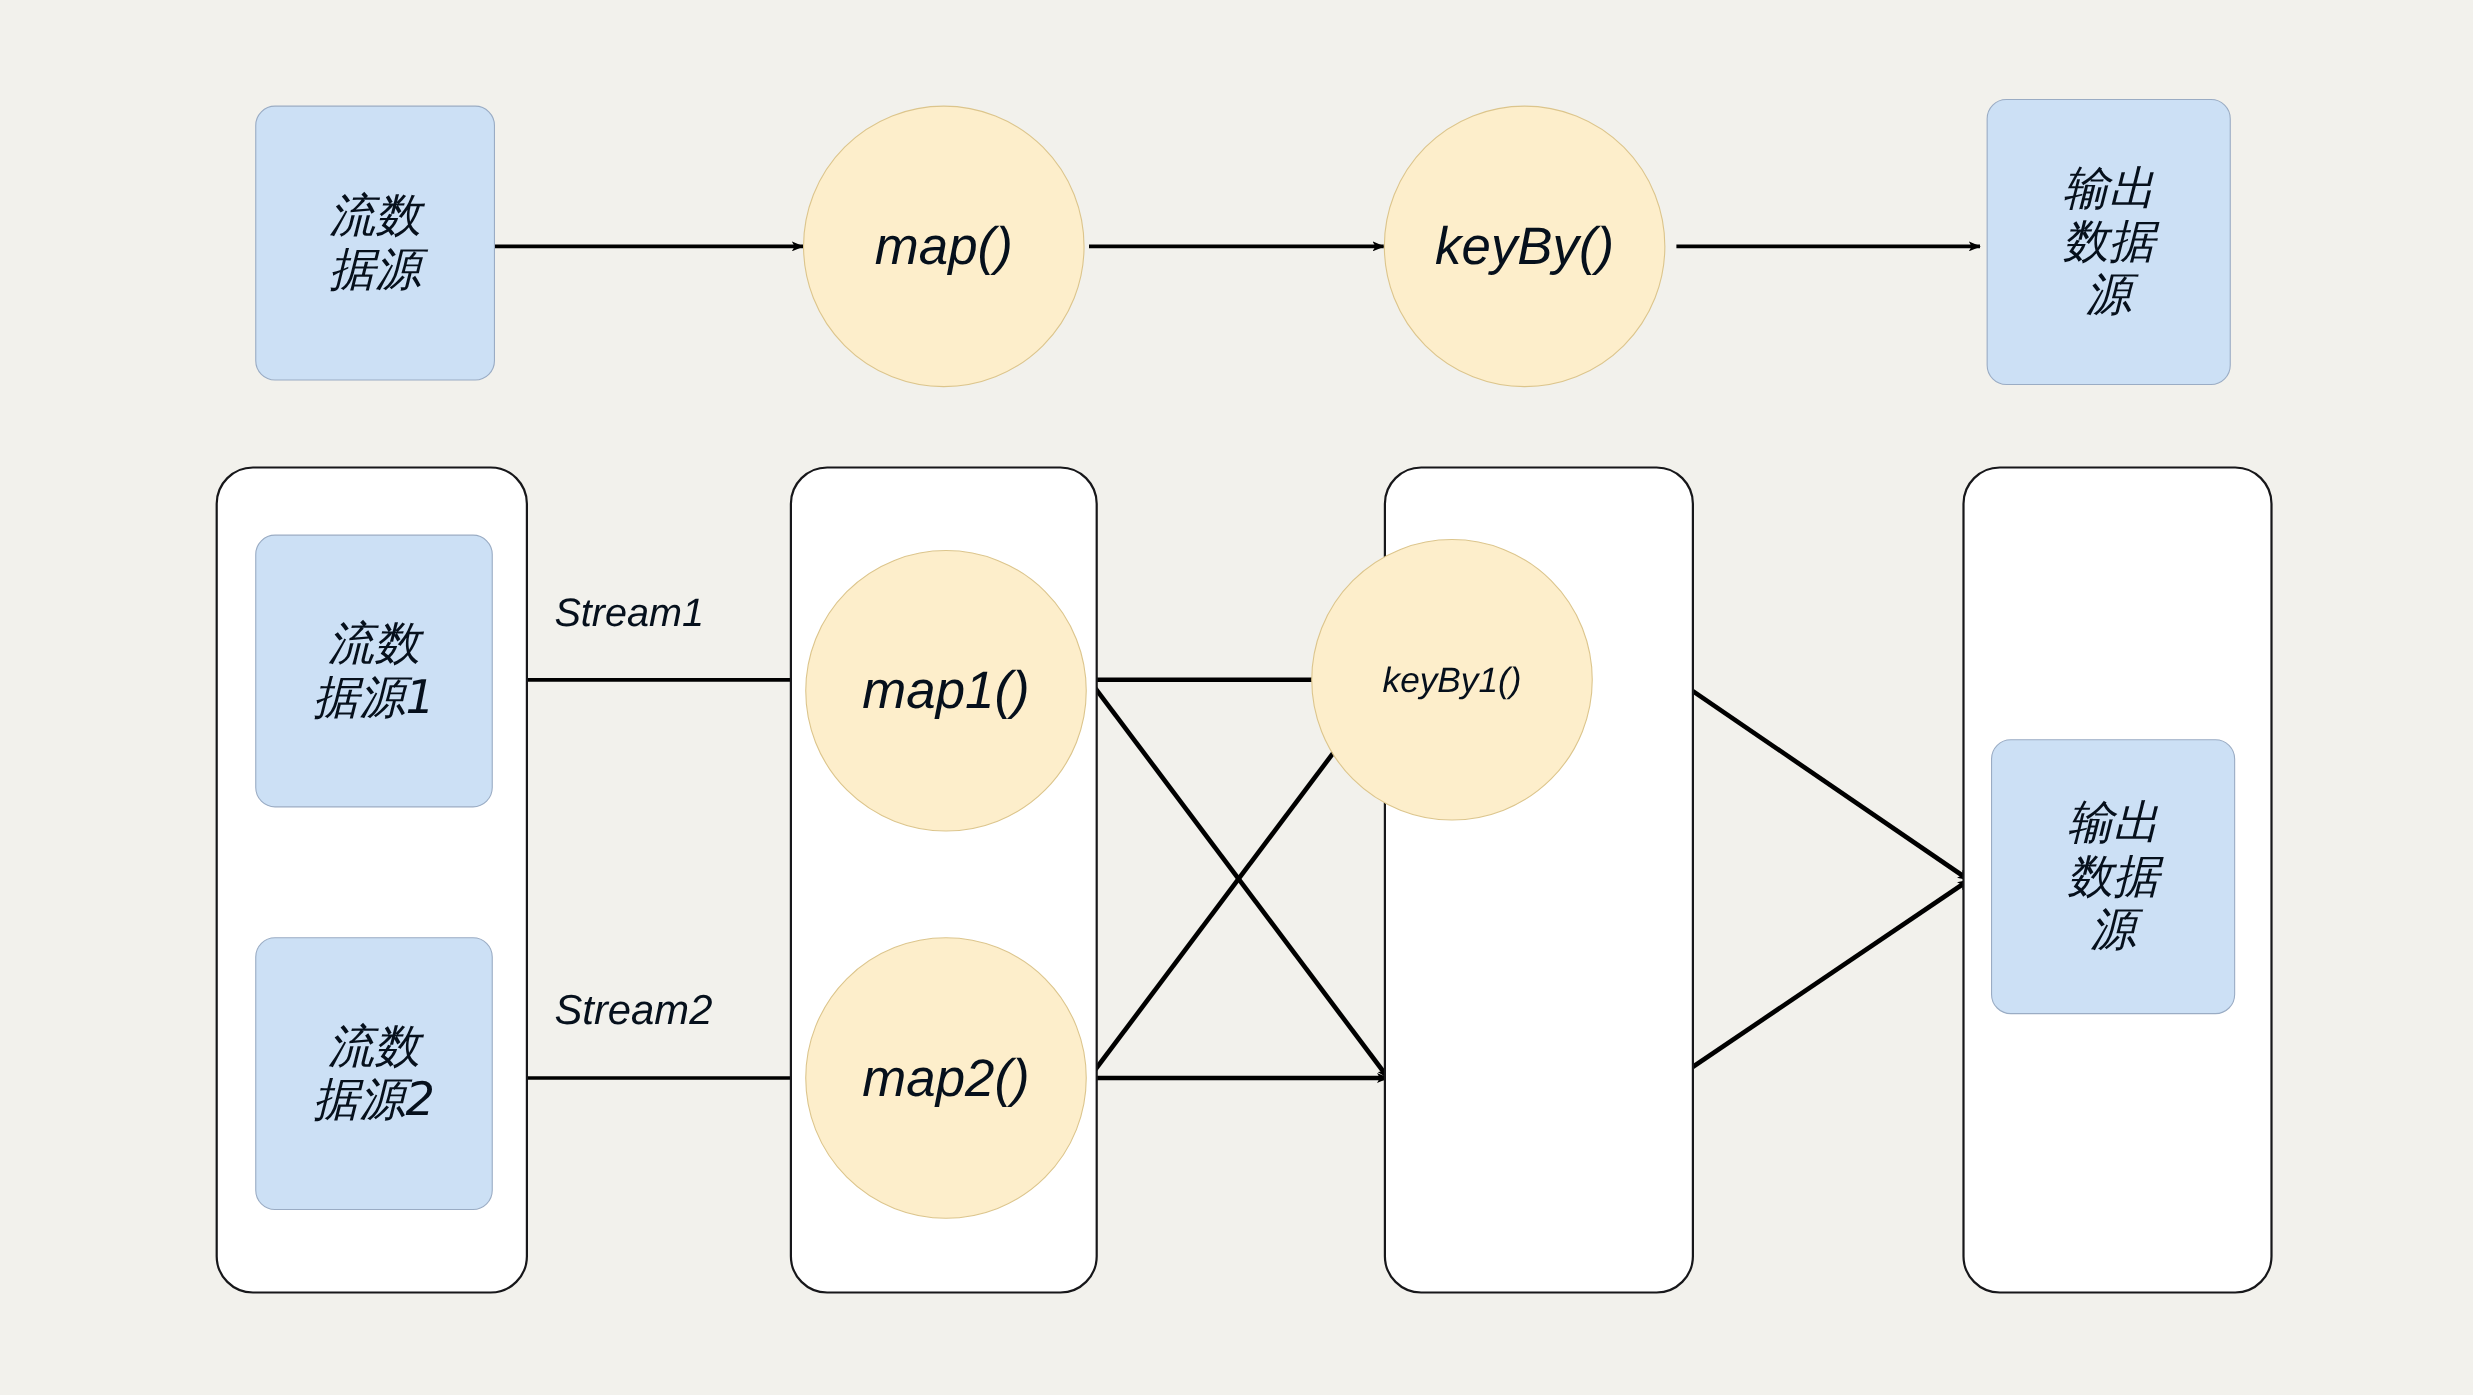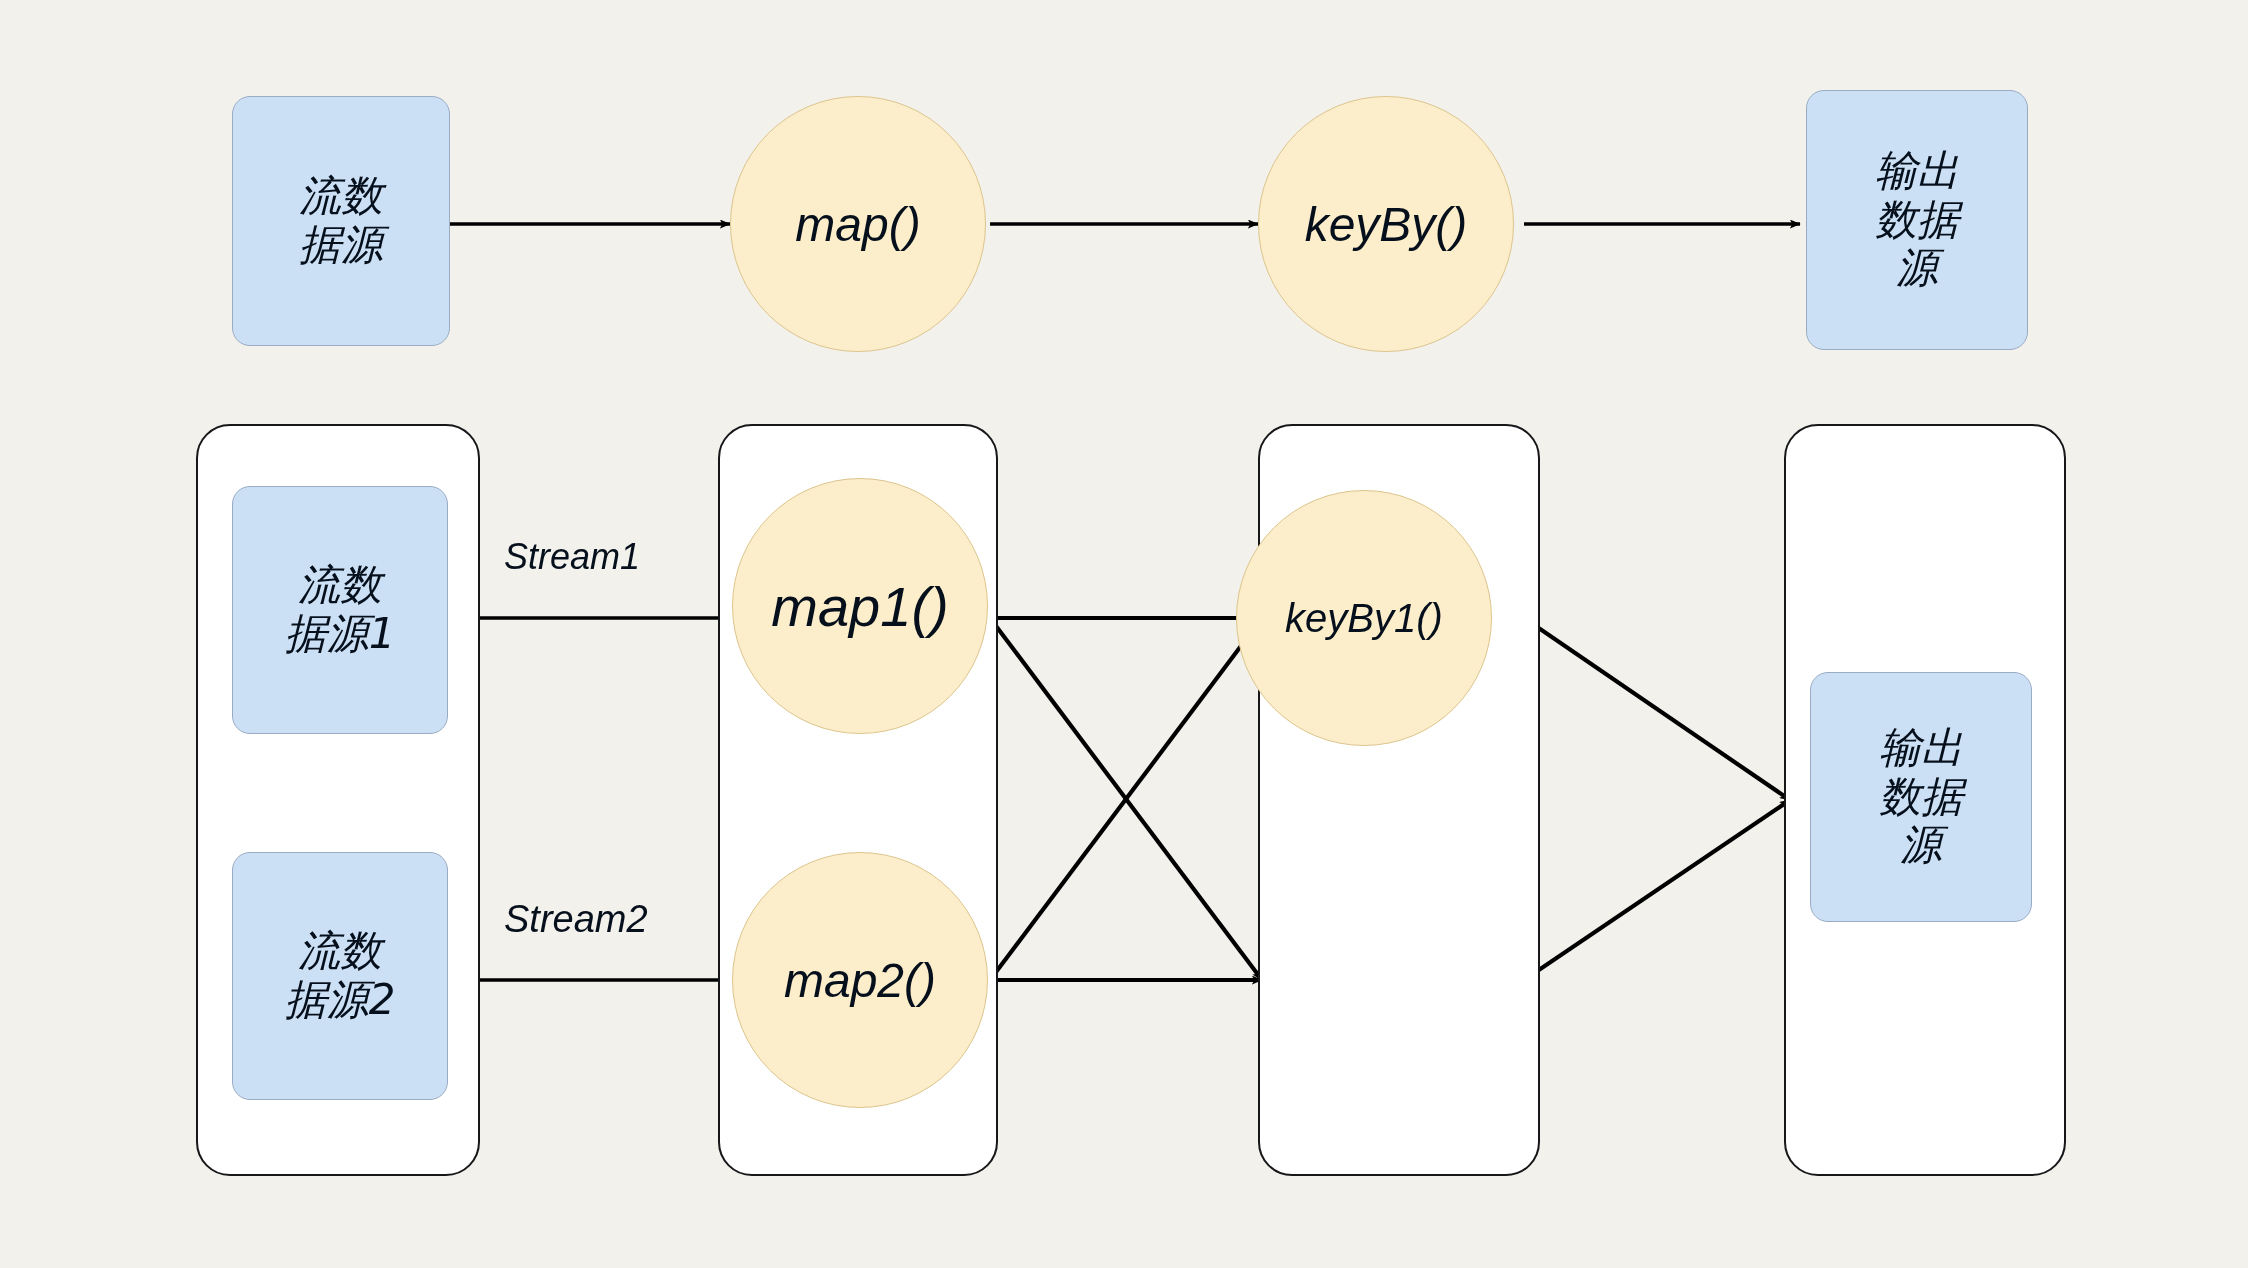--- a/index.html
+++ b/index.html
@@ -78,25 +78,25 @@
 
   <div class="node group" style="left:196px;top:424px;width:284px;height:752px;"></div>
   <div class="node group" style="left:718px;top:424px;width:280px;height:752px;"></div>
   <div class="node group" style="left:1258px;top:424px;width:282px;height:752px;"></div>
   <div class="node group" style="left:1784px;top:424px;width:282px;height:752px;"></div>
 
   <div class="node srcbox cjk" style="left:232px;top:486px;width:216px;height:248px;font-size:42px;">流数<br>据源1</div>
 
   <div class="node srcbox cjk" style="left:232px;top:852px;width:216px;height:248px;font-size:42px;">流数<br>据源2</div>
 
-  <div class="node circle" style="left:732px;top:478px;width:256px;height:256px;font-size:56px;text-align:right;">map1()</div>
+  <div class="node circle" style="left:732px;top:500px;width:256px;height:256px;font-size:48px;text-align:right;">map1()</div>
 
   <div class="node circle" style="left:732px;top:852px;width:256px;height:256px;font-size:48px;">map2()</div>
 
-  <div class="node circle" style="left:1236px;top:490px;width:256px;height:256px;font-size:40px;">keyBy1()</div>
+  <div class="node circle" style="left:1192px;top:490px;width:256px;height:256px;font-size:32px;">keyBy1()</div>
 
 
   <div class="node srcbox cjk" style="left:1810px;top:672px;width:222px;height:250px;font-size:42px;">输出<br>数据<br>源</div>
 
   <div class="edgelabel" style="left:504px;top:536px;font-size:36px;">Stream1</div>
 
   <div class="edgelabel" style="left:504px;top:898px;font-size:38px;">Stream2</div>
 
 </div>
 

